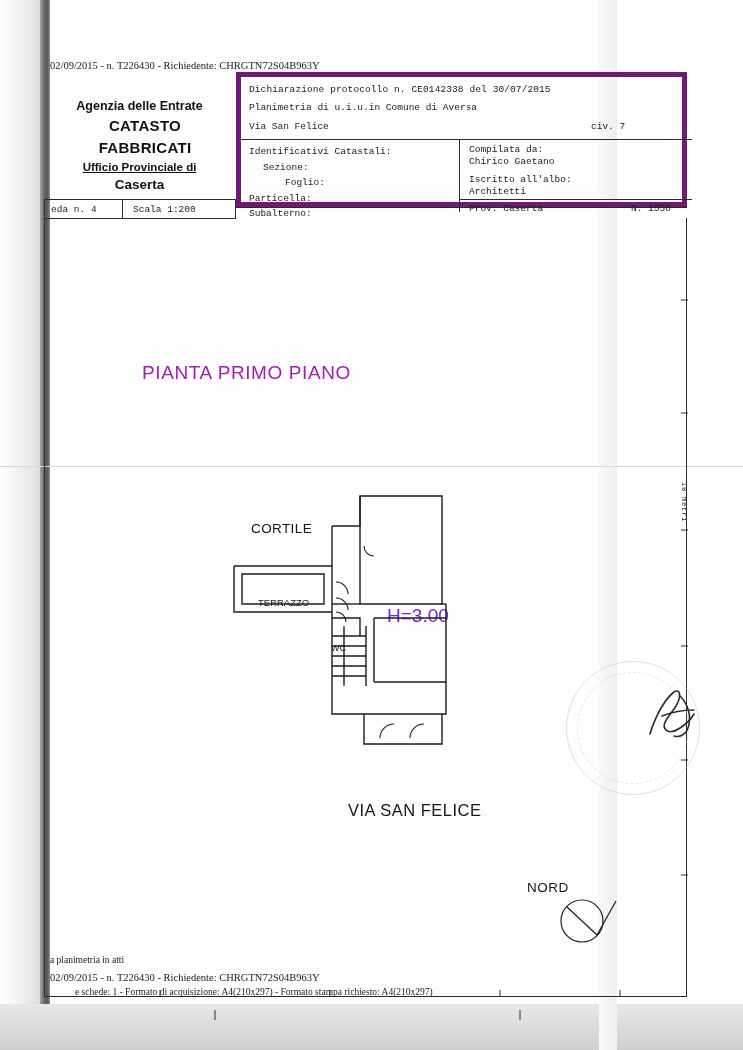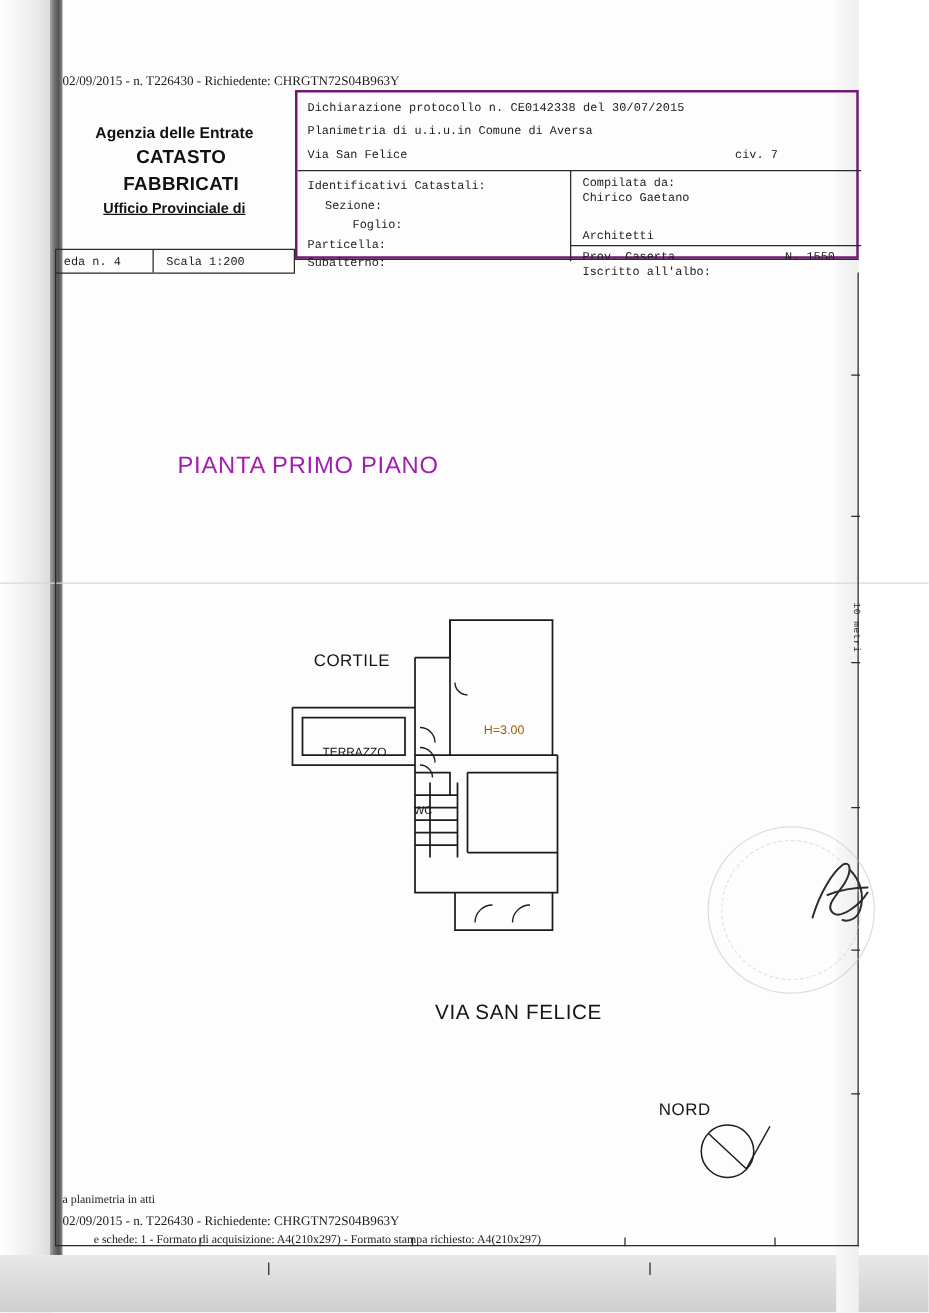--- a/index.html
+++ b/index.html
@@ -11,21 +11,21 @@
     width: 743px;
     height: 1050px;
     position: relative;
     font-family: "Liberation Sans", sans-serif;
     color: #1a1a1a;
     overflow: hidden;
   }
   .page {
     position: absolute;
     left: 0; top: 0;
-    width: 687px;
+    width: 617px;
     height: 1050px;
     background: #fdfdfd;
   }
   
   .scan-left-band {
     position: absolute;
     left: 0; top: 0;
     width: 40px; height: 1050px;
     background: linear-gradient(90deg,#ffffff 0%, #f4f4f4 40%, #e9e9e9 75%, #dcdcdc 100%);
   }
@@ -96,21 +96,21 @@
     font-weight: bold;
     color: #111;
   }
 
   
   .decl-box {
     position: absolute;
     left: 236px; top: 72px;
     width: 451px;
     height: 135px;
-    border: 2px solid #701a75;
+    border: 5px solid #701a75;
     box-sizing: border-box;
     font-family: "Liberation Mono", monospace;
     font-size: 9.5px;
     color: #1c1c1c;
   }
   .decl-row1 {
     position: absolute;
     left: 8px; top: 7px;
     white-space: nowrap;
     letter-spacing: .1px;
@@ -146,21 +146,21 @@
     position: absolute;
     left: 8px; top: 69px;
   }
   .ident-sezione  { position: absolute; left: 22px; top: 85px; }
   .ident-foglio   { position: absolute; left: 32px; top: 100px; padding-left: 12px; }
   .ident-particella{ position: absolute; left: 8px; top: 116px; }
   .ident-subalterno{ position: absolute; left: 8px; top: 131px; }
 
   .comp-title { position: absolute; left: 228px; top: 67px; }
   .comp-name  { position: absolute; left: 228px; top: 79px; }
-  .comp-albo  { position: absolute; left: 228px; top: 97px; margin-top: 41px; }
+  .comp-albo  { position: absolute; left: 228px; top: 97px; }
   .comp-albo2 { position: absolute; left: 228px; top: 109px; }
   .comp-sep   { position: absolute; left: 218px; top: 122px; width: 233px; height: 1px; background: #2a2a2a; }
   .comp-prov  { position: absolute; left: 228px; top: 126px; }
   .comp-n     { position: absolute; left: 390px; top: 126px; }
 
   
   .scheda-box {
     position: absolute;
     left: 44px; top: 199px;
     width: 192px; height: 20px;
@@ -214,23 +214,23 @@
     color: #151515;
   }
   .label-wc {
     position: absolute;
     left: 331px; top: 643px;
     font-size: 9px;
     color: #151515;
   }
   .label-h {
     position: absolute;
-    left: 387px; top: 579px;
-    font-size: 10px;
-    color: #a16207;
+    left: 387px; top: 605px;
+    font-size: 19px;
+    color: #6d28d9;
   }
   .label-via {
     position: absolute;
     left: 348px; top: 801px;
     font-size: 16.5px;
     letter-spacing: .5px;
     color: #151515;
   }
   .label-nord {
     position: absolute;
@@ -321,20 +321,21 @@
   <div class="scan-bottom-band"></div>
   <div class="scan-right-band"></div>
   <div class="fold-line"></div>
 
   <div class="header-ref">02/09/2015 - n. T226430 - Richiedente: CHRGTN72S04B963Y</div>
 
   <div class="agency-block">
     <div class="agency-line1">Agenzia delle Entrate</div>
     <div class="agency-line2">CATASTO FABBRICATI</div>
     <div class="agency-line3">Ufficio Provinciale di</div>
+    <div class="agency-line4">Caserta</div>
   </div>
 
   <div class="decl-box">
     <div class="decl-row1">Dichiarazione protocollo n. CE0142338 del  30/07/2015</div>
     <div class="decl-row2">Planimetria di u.i.u.in Comune di Aversa</div>
     <div class="decl-row3">Via San Felice</div>
     <div class="decl-civ">civ. 7</div>
 
     <div class="decl-divider-h"></div>
     <div class="decl-divider-v"></div>

